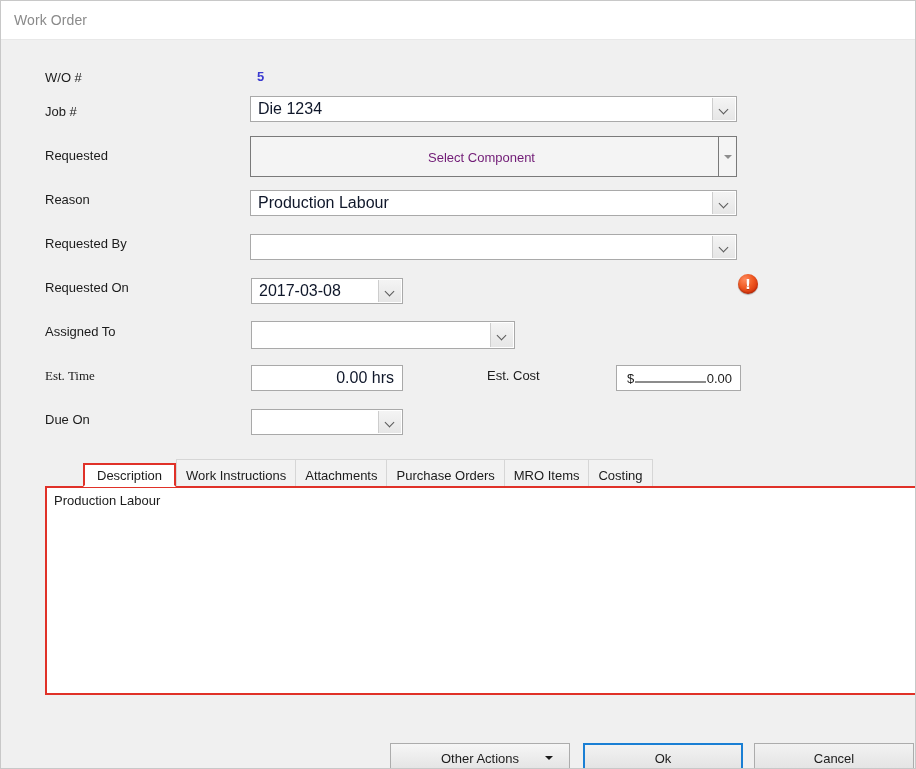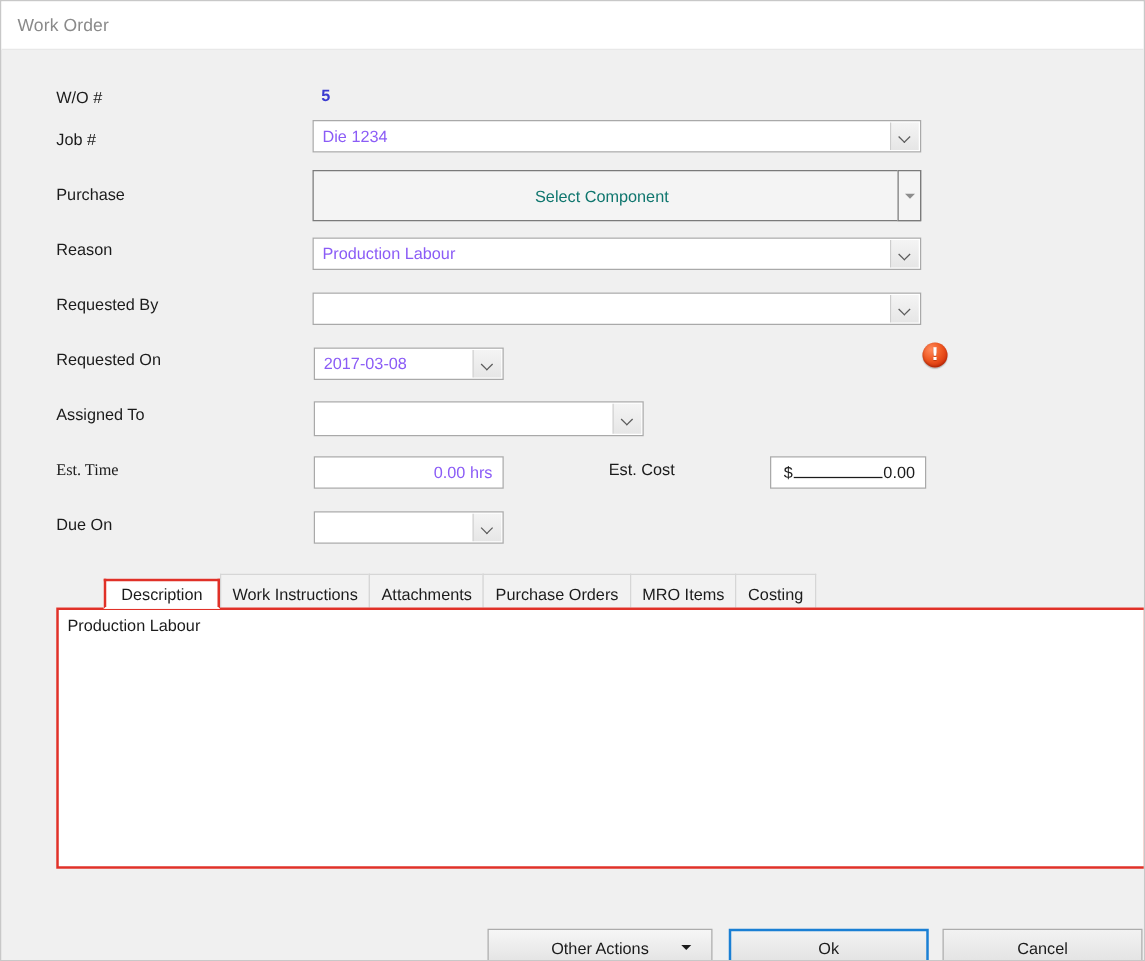--- a/index.html
+++ b/index.html
@@ -65,22 +65,22 @@
     position: absolute;
     box-sizing: border-box;
     background: #ffffff;
     border: 1px solid #a9a9a9;
   }
   .ctl-text {
     position: absolute;
     left: 7px;
     top: 50%;
     transform: translateY(-50%);
-    font-size: 13px;
-    color: #8b5cf6;
+    font-size: 16px;
+    color: #0f172a;
     white-space: nowrap;
   }
   .ctl-text.right {
     left: auto;
     right: 8px;
   }
 
   
   .combo-btn {
     position: absolute;
@@ -114,21 +114,21 @@
     background: #f4f4f4;
     border: 1px solid #7a7a7a;
   }
   #component-placeholder {
     position: absolute;
     left: 0; right: 24px;
     top: 50%;
     transform: translateY(-50%);
     text-align: center;
     font-size: 13px;
-    color: #0f766e;
+    color: #701a75;
     white-space: nowrap;
   }
   #component-drop {
     position: absolute;
     top: -1px;
     right: -1px;
     bottom: -1px;
     width: 19px;
     box-sizing: border-box;
     background: #f4f4f4;
@@ -325,21 +325,21 @@
     <div class="label" style="left:234px; top:29px; font-weight:bold; color:#3a3ad0;">5</div>
 
     <div class="label" style="left:22px; top:64px;">Job #</div>
     <div class="ctl" style="left:227px; top:56px; width:487px; height:26px;">
       <div class="ctl-text">Die 1234</div>
       <div class="combo-btn">
           <span class="chev"></span>
         </div>
     </div>
 
-    <div class="label" style="left:22px; top:108px;">Purchase</div>
+    <div class="label" style="left:22px; top:108px;">Requested</div>
     <div class="ctl" id="component-box" style="left:227px; top:96px; width:487px; height:41px;">
       <div id="component-placeholder">Select Component</div>
       <div id="component-drop">
           <span class="tri-down"></span>
         </div>
     </div>
 
     <div class="label" style="left:22px; top:152px;">Reason</div>
     <div class="ctl" style="left:227px; top:150px; width:487px; height:26px;">
       <div class="ctl-text">Production Labour</div>

